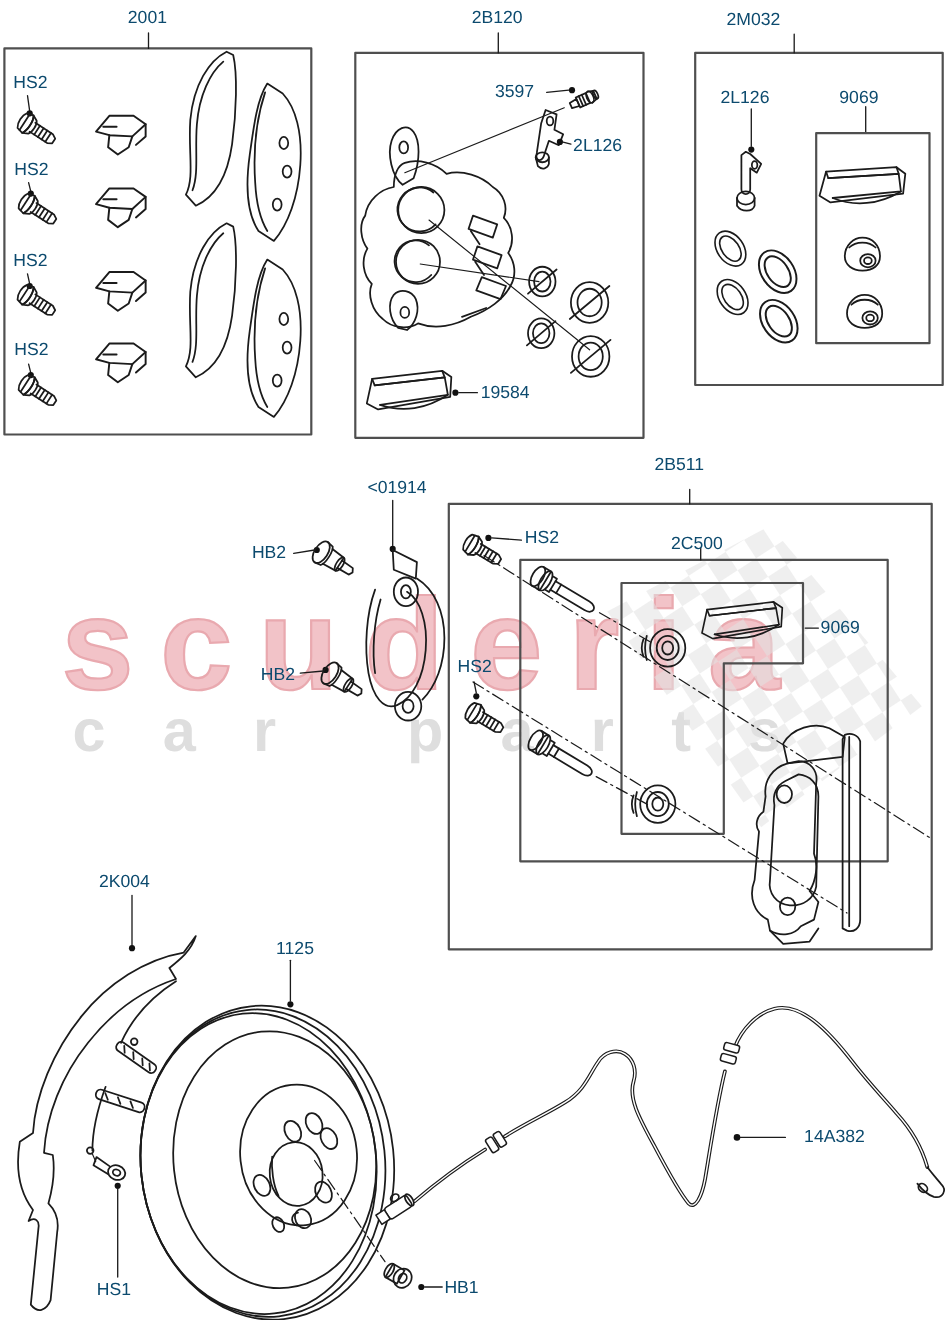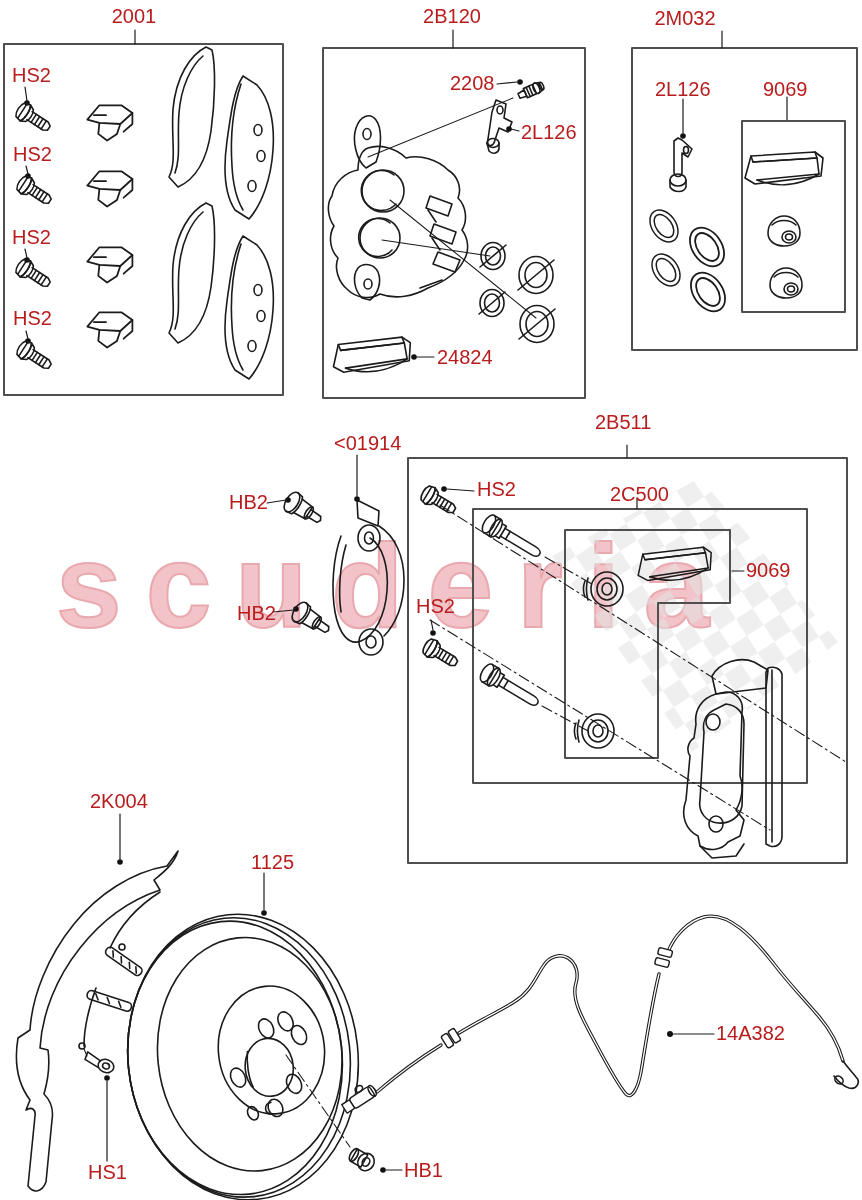--- a/index.html
+++ b/index.html
@@ -13,30 +13,31 @@
   svg .ln{stroke:#1b1b1b;fill:none;stroke-width:1.6;stroke-linecap:round;stroke-linejoin:round;}
   svg .box{stroke:#4f4f4f;fill:none;stroke-width:2;}
   svg .ld{stroke:#1b1b1b;fill:none;stroke-width:1.2;}
   svg .dot{fill:#111;stroke:none;}
   svg .thin{stroke:#1b1b1b;fill:none;stroke-width:1.05;}
   svg .dash{stroke:#1b1b1b;fill:none;stroke-width:1.1;stroke-dasharray:11 4 2 4;}
   svg .cable{stroke:#1b1b1b;fill:none;stroke-width:3.4;stroke-linecap:round;}
   svg .core{stroke:#fff;fill:none;stroke-width:1.3;stroke-linecap:round;}
   svg .wf{fill:#fff;stroke:#1b1b1b;stroke-width:1.4;}
   svg .chk{fill:url(#checks);stroke:none;opacity:.55;}
-  .pl{position:absolute;z-index:3;color:#b91c1c;font-size:20px;line-height:19px;
+  .pl{position:absolute;z-index:3;color:#0c4a6e;font-size:16px;line-height:19px;
       white-space:nowrap;cursor:pointer;}
   .ctr{text-align:center;}
 </style>
 </head>
 <body>
 
 <div class="stage">
 
   <div class="wm wm-brand">scuderia</div>
+  <div class="wm wm-tag">car parts</div>
 
   <svg class="art" width="862" height="1200" viewBox="0 0 862 1200">
     <defs>
       <pattern id="checks" width="40" height="40" patternUnits="userSpaceOnUse" patternTransform="rotate(-33)">
         <rect width="20" height="20" fill="#e2e2e2"></rect>
         <rect x="20" y="20" width="20" height="20" fill="#e2e2e2"></rect>
       </pattern>
       <g id="hexbolt">
         <path d="M-8,-8 C-11,-4 -11,4 -8,8 L-2,9.5 C1,5 1,-5 -2,-9.5 Z"></path>
         <path d="M-5.5,-8.5 L-5.5,8.5"></path>
@@ -338,31 +339,31 @@
     </g>
   </svg>
 
   <div class="pl ctr" style="left:107px;top:7px;width:54px">2001</div>
   <div class="pl ctr" style="left:417px;top:7px;width:70px">2B120</div>
   <div class="pl ctr" style="left:650px;top:9px;width:70px">2M032</div>
   <div class="pl" style="left:12px;top:66px">HS2</div>
   <div class="pl" style="left:13px;top:145px">HS2</div>
   <div class="pl" style="left:12px;top:228px">HS2</div>
   <div class="pl" style="left:13px;top:309px">HS2</div>
-  <div class="pl" style="left:450px;top:74px">2208</div>
+  <div class="pl" style="left:450px;top:74px">3597</div>
   <div class="pl" style="left:521px;top:123px">2L126</div>
-  <div class="pl" style="left:437px;top:348px">24824</div>
+  <div class="pl" style="left:437px;top:348px">19584</div>
   <div class="pl" style="left:655px;top:80px">2L126</div>
   <div class="pl" style="left:763px;top:80px">9069</div>
   <div class="pl" style="left:334px;top:434px">&lt;01914</div>
   <div class="pl" style="left:595px;top:413px">2B511</div>
   <div class="pl" style="left:477px;top:480px">HS2</div>
   <div class="pl" style="left:610px;top:485px">2C500</div>
   <div class="pl" style="left:229px;top:493px">HB2</div>
   <div class="pl" style="left:237px;top:604px">HB2</div>
   <div class="pl" style="left:416px;top:597px">HS2</div>
   <div class="pl" style="left:746px;top:561px">9069</div>
   <div class="pl" style="left:90px;top:792px">2K004</div>
   <div class="pl" style="left:251px;top:853px">1125</div>
   <div class="pl" style="left:88px;top:1163px">HS1</div>
   <div class="pl" style="left:404px;top:1161px">HB1</div>
-  <div class="pl" style="left:716px;top:1024px">14A382</div>
+  <div class="pl" style="left:731px;top:1024px">14A382</div>
 </div>
 
 </body></html>

